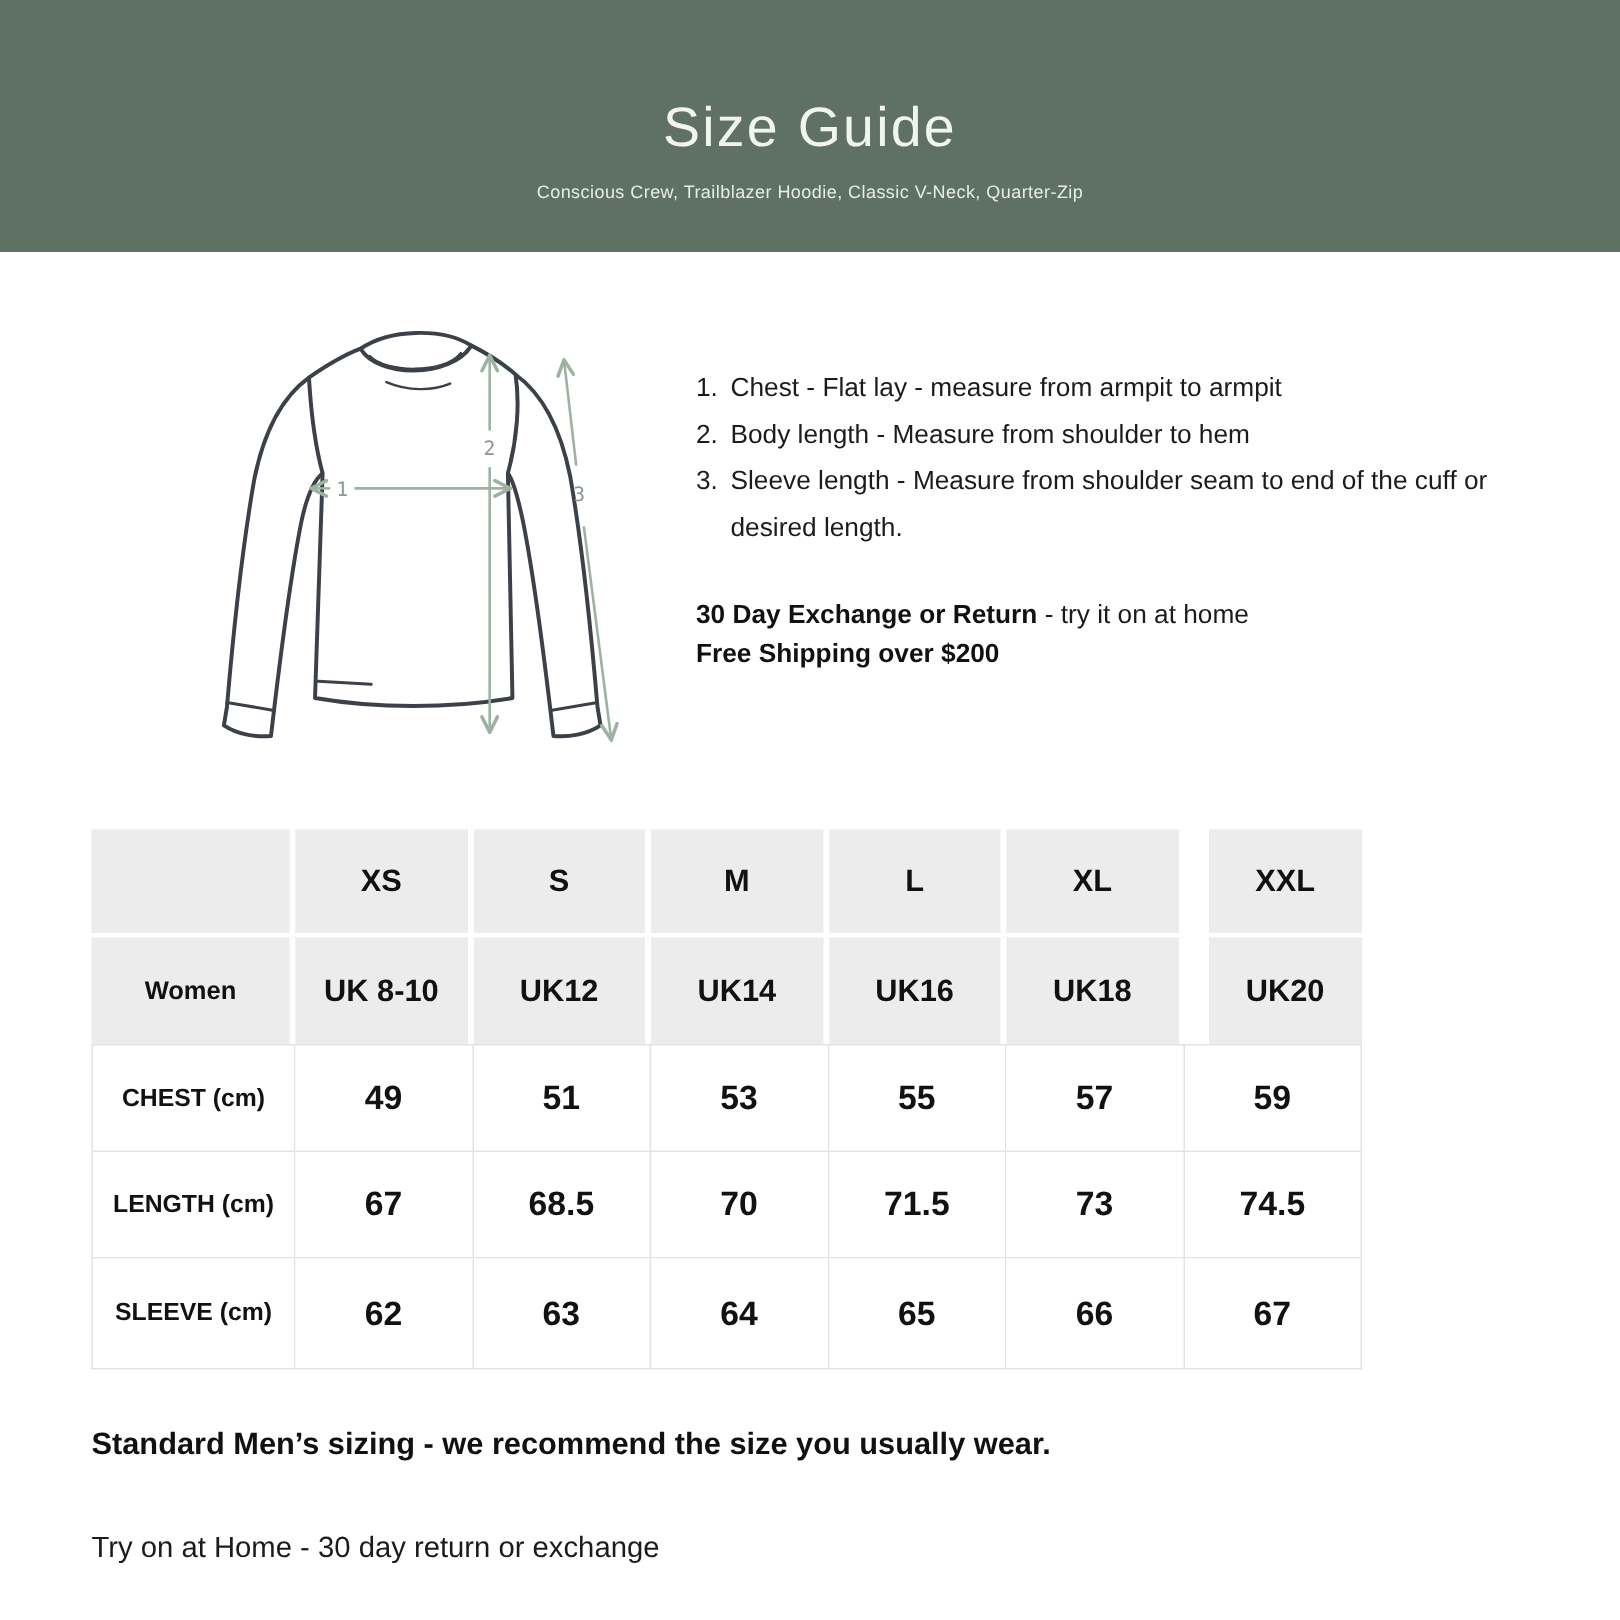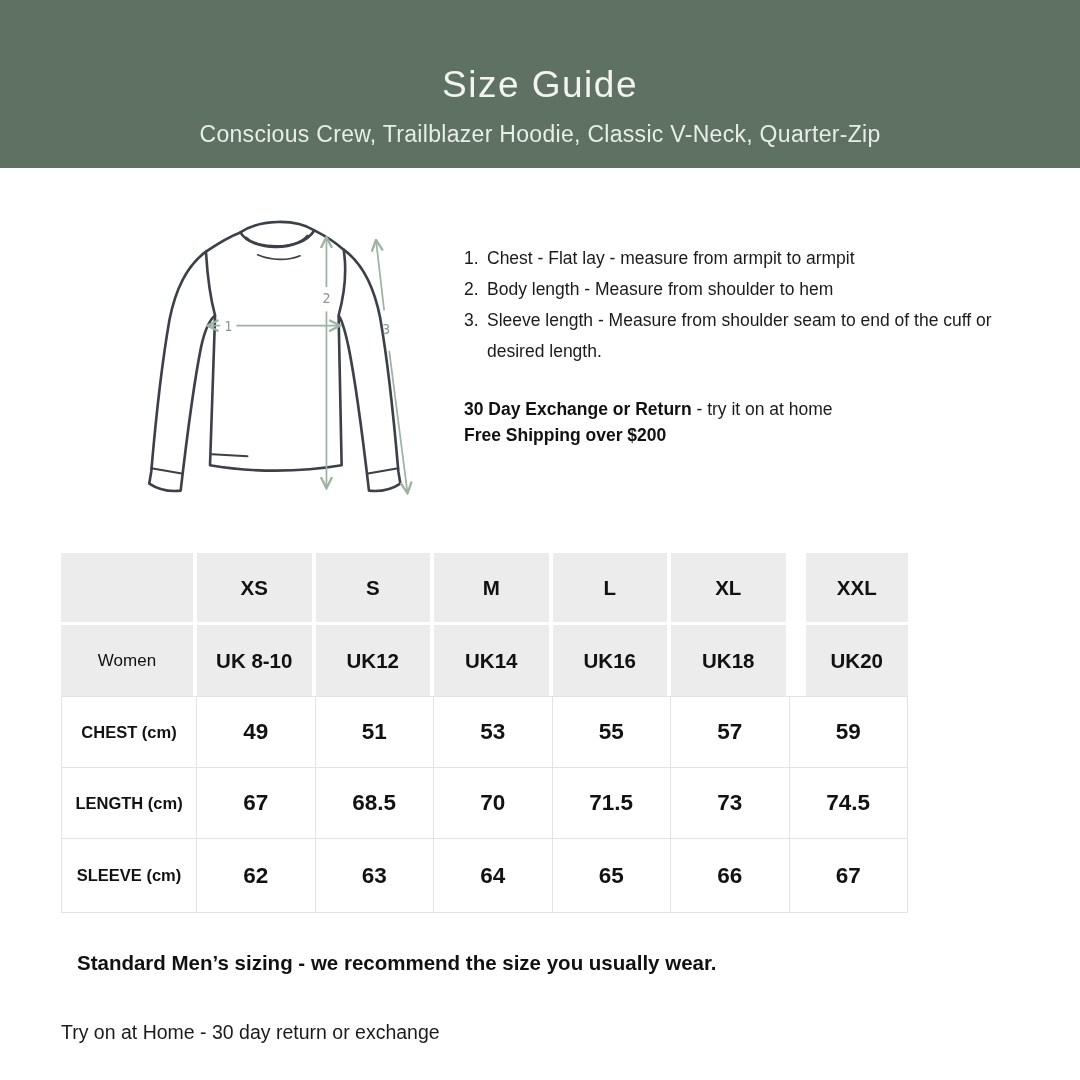--- a/index.html
+++ b/index.html
@@ -14,21 +14,21 @@
   
   .hero {
     position: absolute; top: 0; left: 0; width: 1080px; height: 168px;
     background: #5e7162; text-align: center; padding-top: 64px;
   }
   .hero h1 {
     font-size: 37px; font-weight: 300; letter-spacing: 1.5px;
     color: #f1f5ee;
   }
   .hero p {
-    margin-top: 15px; font-size: 23px; font-weight: 400;
+    margin-top: 15px; font-size: 12px; font-weight: 400;
     letter-spacing: 0.3px; color: #e7eee5;
   }
 
   
   .diagram { position: absolute; left: 128px; top: 206px; width: 324px; height: 304px; }
 
   
   .info { position: absolute; left: 464px; top: 243px; width: 546px; }
   .steps { list-style: none; }
   .step { display: flex; font-size: 17.5px; line-height: 31px; color: #1b1b1b; }
@@ -44,30 +44,30 @@
     display: grid;
     grid-template-columns: 136px repeat(6, 1fr);
     grid-template-rows: 72px 71px 72px 71px 74px;
   }
   .cell { display: flex; align-items: center; justify-content: center; }
   .h  { background: #ececec; border-right: 4px solid #ffffff; }
   .h.last { border-right: none; margin-left: 16px; }
   .r1 { border-bottom: 3px solid #ffffff; }
   .szh   { font-weight: 700; font-size: 20.5px; color: #111; }
   .uk    { font-weight: 700; font-size: 20.5px; color: #111; }
-  .women { font-weight: 400; font-size: 17px;   color: #111; }
+  .women { font-weight: 700; font-size: 17px;   color: #111; }
   .d  { background: #ffffff; border-right: 1px solid #e3e3e3; border-bottom: 1px solid #e3e3e3; font-weight: bold; }
   .d.cl { border-left: 1px solid #e3e3e3; }
   .d.ct { border-top: 1px solid #e3e3e3; }
   .lbl { font-size: 16.5px; color: #121212; }
   .val { font-size: 22.5px; color: #121212; }
 
   
   .foot-bold {
-    position: absolute; left: 77px; top: 951px;
+    position: absolute; left: 61px; top: 951px;
     font-size: 20.5px; font-weight: 700; color: #111;
   }
   .foot-reg {
     position: absolute; left: 61px; top: 1021px;
     font-size: 19.5px; font-weight: 400; color: #1b1b1b;
   }
 </style>
 </head>
 <body>
 

